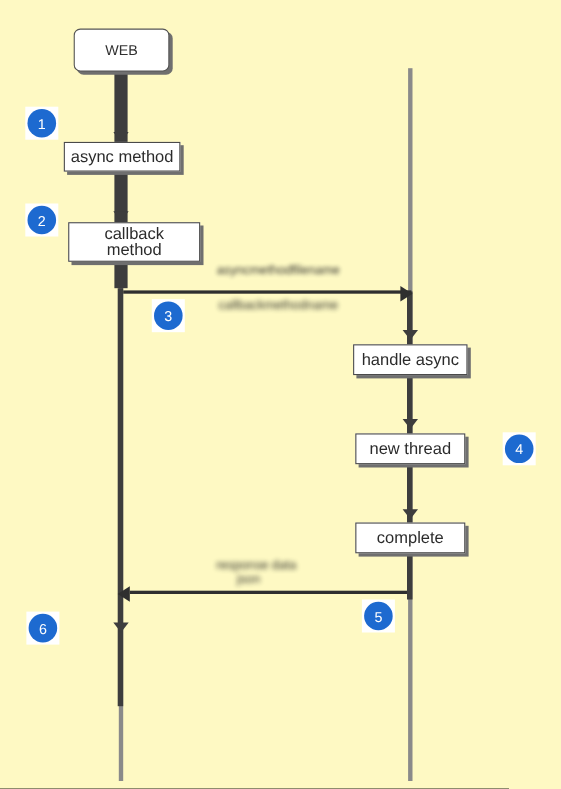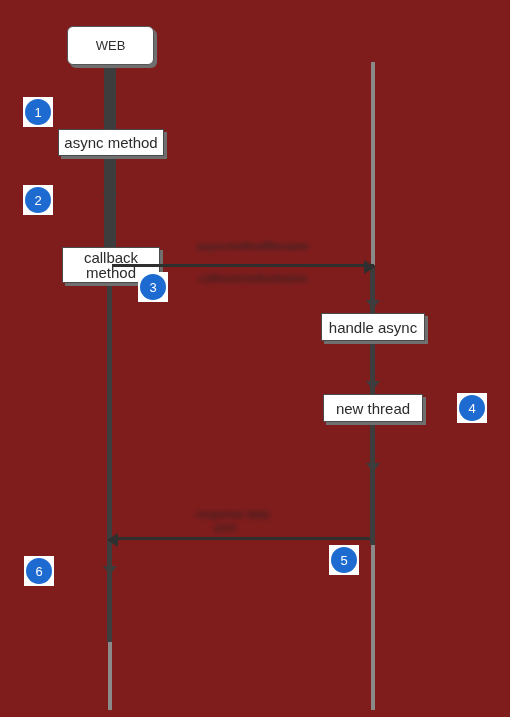--- a/index.html
+++ b/index.html
@@ -7,21 +7,21 @@
     padding: 0;
     background: #000000;
   }
   body {
     font-family: "Liberation Sans", sans-serif;
   }
   #stage {
     position: relative;
     width: 510px;
     height: 717px;
-    background: #7f1d1d;
+    background: #fef9c3;
     overflow: hidden;
   }
 
   
   .lifeline {
     position: absolute;
     width: 4px;
     background: #8a8a8a;
   }
 
@@ -160,28 +160,29 @@
   <div class="v-arrowhead" style="left:366px; top:381px;"></div>
   <div class="v-arrowhead" style="left:366px; top:463px;"></div>
   <div class="v-arrowhead" style="left:103px; top:566px;"></div>
 
   <div class="participant" style="left:67px; top:26px; width:85px; height:37px;">
     <span>WEB</span>
   </div>
 
   <div class="stepbox" style="left:58px; top:129px; width:106px; height:27px;">async method</div>
 
-  <div class="stepbox" style="left:62px; top:202px; width:98px; height:36px;margin-top:45px;">callback
+  <div class="stepbox" style="left:62px; top:202px; width:120px; height:36px;">callback
 method</div>
 
 
   <div class="stepbox" style="left:323px; top:394px; width:100px; height:28px;">new thread</div>
 
   <div class="stepbox" style="left:321px; top:313px; width:104px; height:28px;">handle async</div>
 
+  <div class="stepbox" style="left:323px; top:475px; width:100px; height:28px;">complete</div>
 
   <div class="msg-label dim" style="left:178px; top:240px; width:150px;">asyncmethodfilename</div>
 
   <div class="msg-line" style="left:112px; top:264px; width:262px;"></div>
   <div class="arrowhead right" style="left:364px; top:260px;"></div>
 
   <div class="msg-label faint" style="left:178px; top:272px; width:150px;">callbackmethodname</div>
 
   <div class="msg-label faint" style="left:178px; top:508px; width:110px;">response data</div>
 

